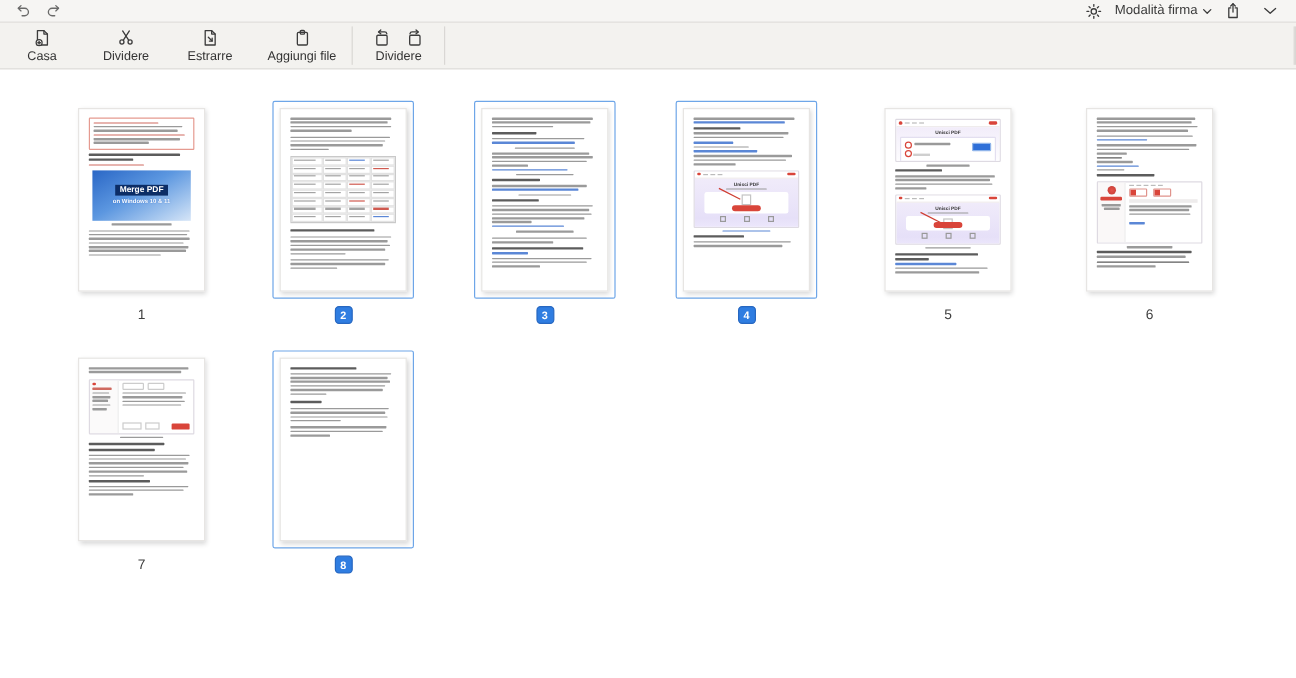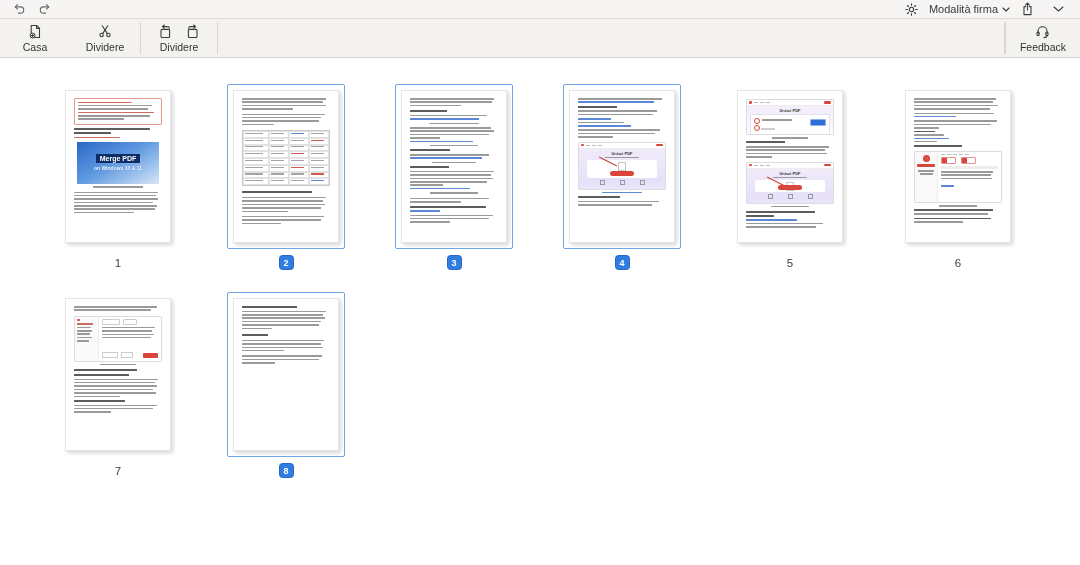--- a/index.html
+++ b/index.html
@@ -127,20 +127,40 @@
     <span class="irow">
       <svg width="14" height="14" viewBox="0 0 14 14">
           <line class="stk" x1="4.2" y1="1.8" x2="9.2" y2="9.4"></line>
           <line class="stk" x1="9.8" y1="1.8" x2="4.8" y2="9.4"></line>
           <circle class="stk" cx="3.6" cy="11" r="1.7"></circle>
           <circle class="stk" cx="10.4" cy="11" r="1.7"></circle>
         </svg>
     </span>
     <span>Dividere</span>
   </div>
+  <div class="tool">
+    <span class="irow">
+      <svg width="14" height="15" viewBox="0 0 14 15">
+          <path class="stk" d="M3 1.5 H8.4 L11.3 4.4 V13.5 H3 Z"></path>
+          <path class="stk" d="M8.4 1.5 V4.4 H11.3"></path>
+          <line class="stk" x1="5.6" y1="7" x2="8.8" y2="10.2"></line>
+          <polyline class="stk" points="8.8,7.9 8.8,10.2 6.5,10.2"></polyline>
+        </svg>
+    </span>
+    <span>Estrarre</span>
+  </div>
+  <div class="tool">
+    <span class="irow">
+      <svg width="14" height="15" viewBox="0 0 14 15">
+          <rect class="stk" x="2.8" y="3" width="8.4" height="10.5" rx="1"></rect>
+          <rect class="stk" x="5.2" y="1.4" width="3.6" height="3" rx="1" fill="#f3f2ef"></rect>
+        </svg>
+    </span>
+    <span>Aggiungi file</span>
+  </div>
   <div class="sep"></div>
   <div class="tool" style="padding:0 16px;">
     <span class="irow">
       <span>
         <svg width="15" height="15" viewBox="0 0 15 15">
             <rect class="stk" x="3" y="5.4" width="8.6" height="8.1" rx="1"></rect>
             <path class="stk" d="M4.8 2.6 H9.4 A2 2 0 0 1 11.4 4.2"></path>
             <polyline class="stk" points="6.3,1 4.4,2.6 6.3,4.2"></polyline>
           </svg>
       </span>
@@ -153,31 +173,20 @@
             </g>
           </svg>
       </span>
     </span>
     <span>Dividere</span>
   </div>
   <div class="sep"></div>
   <div class="tspacer"></div>
   <div class="sep"></div>
   <div class="sep"></div>
-  <div class="tool" style="padding:0 14px;">
-    <span class="irow">
-      <svg width="15" height="15" viewBox="0 0 15 15">
-          <path class="stk" d="M3 9.5 V7.2 A4.5 4.5 0 0 1 12 7.2 V9.5"></path>
-          <rect class="stk" x="2" y="8" width="2.2" height="3.6" rx="1.1"></rect>
-          <rect class="stk" x="10.8" y="8" width="2.2" height="3.6" rx="1.1"></rect>
-          <path class="stk" d="M12 11.6 Q12 13.6 9 13.6"></path>
-        </svg>
-    </span>
-    <span>Feedback</span>
-  </div>
 </div>
 
 <div class="main">
   <div class="grid" id="grid">
  <div class="cell">
    <div class="frame">
      <div class="page">
   <div style="border:1px solid #e59a90;border-radius:1px;padding:2.5px 3px;margin-bottom:3px;">
    <div class="ln rd" style="width:68%"></div>
               <div class="ln " style="width:92%"></div>

